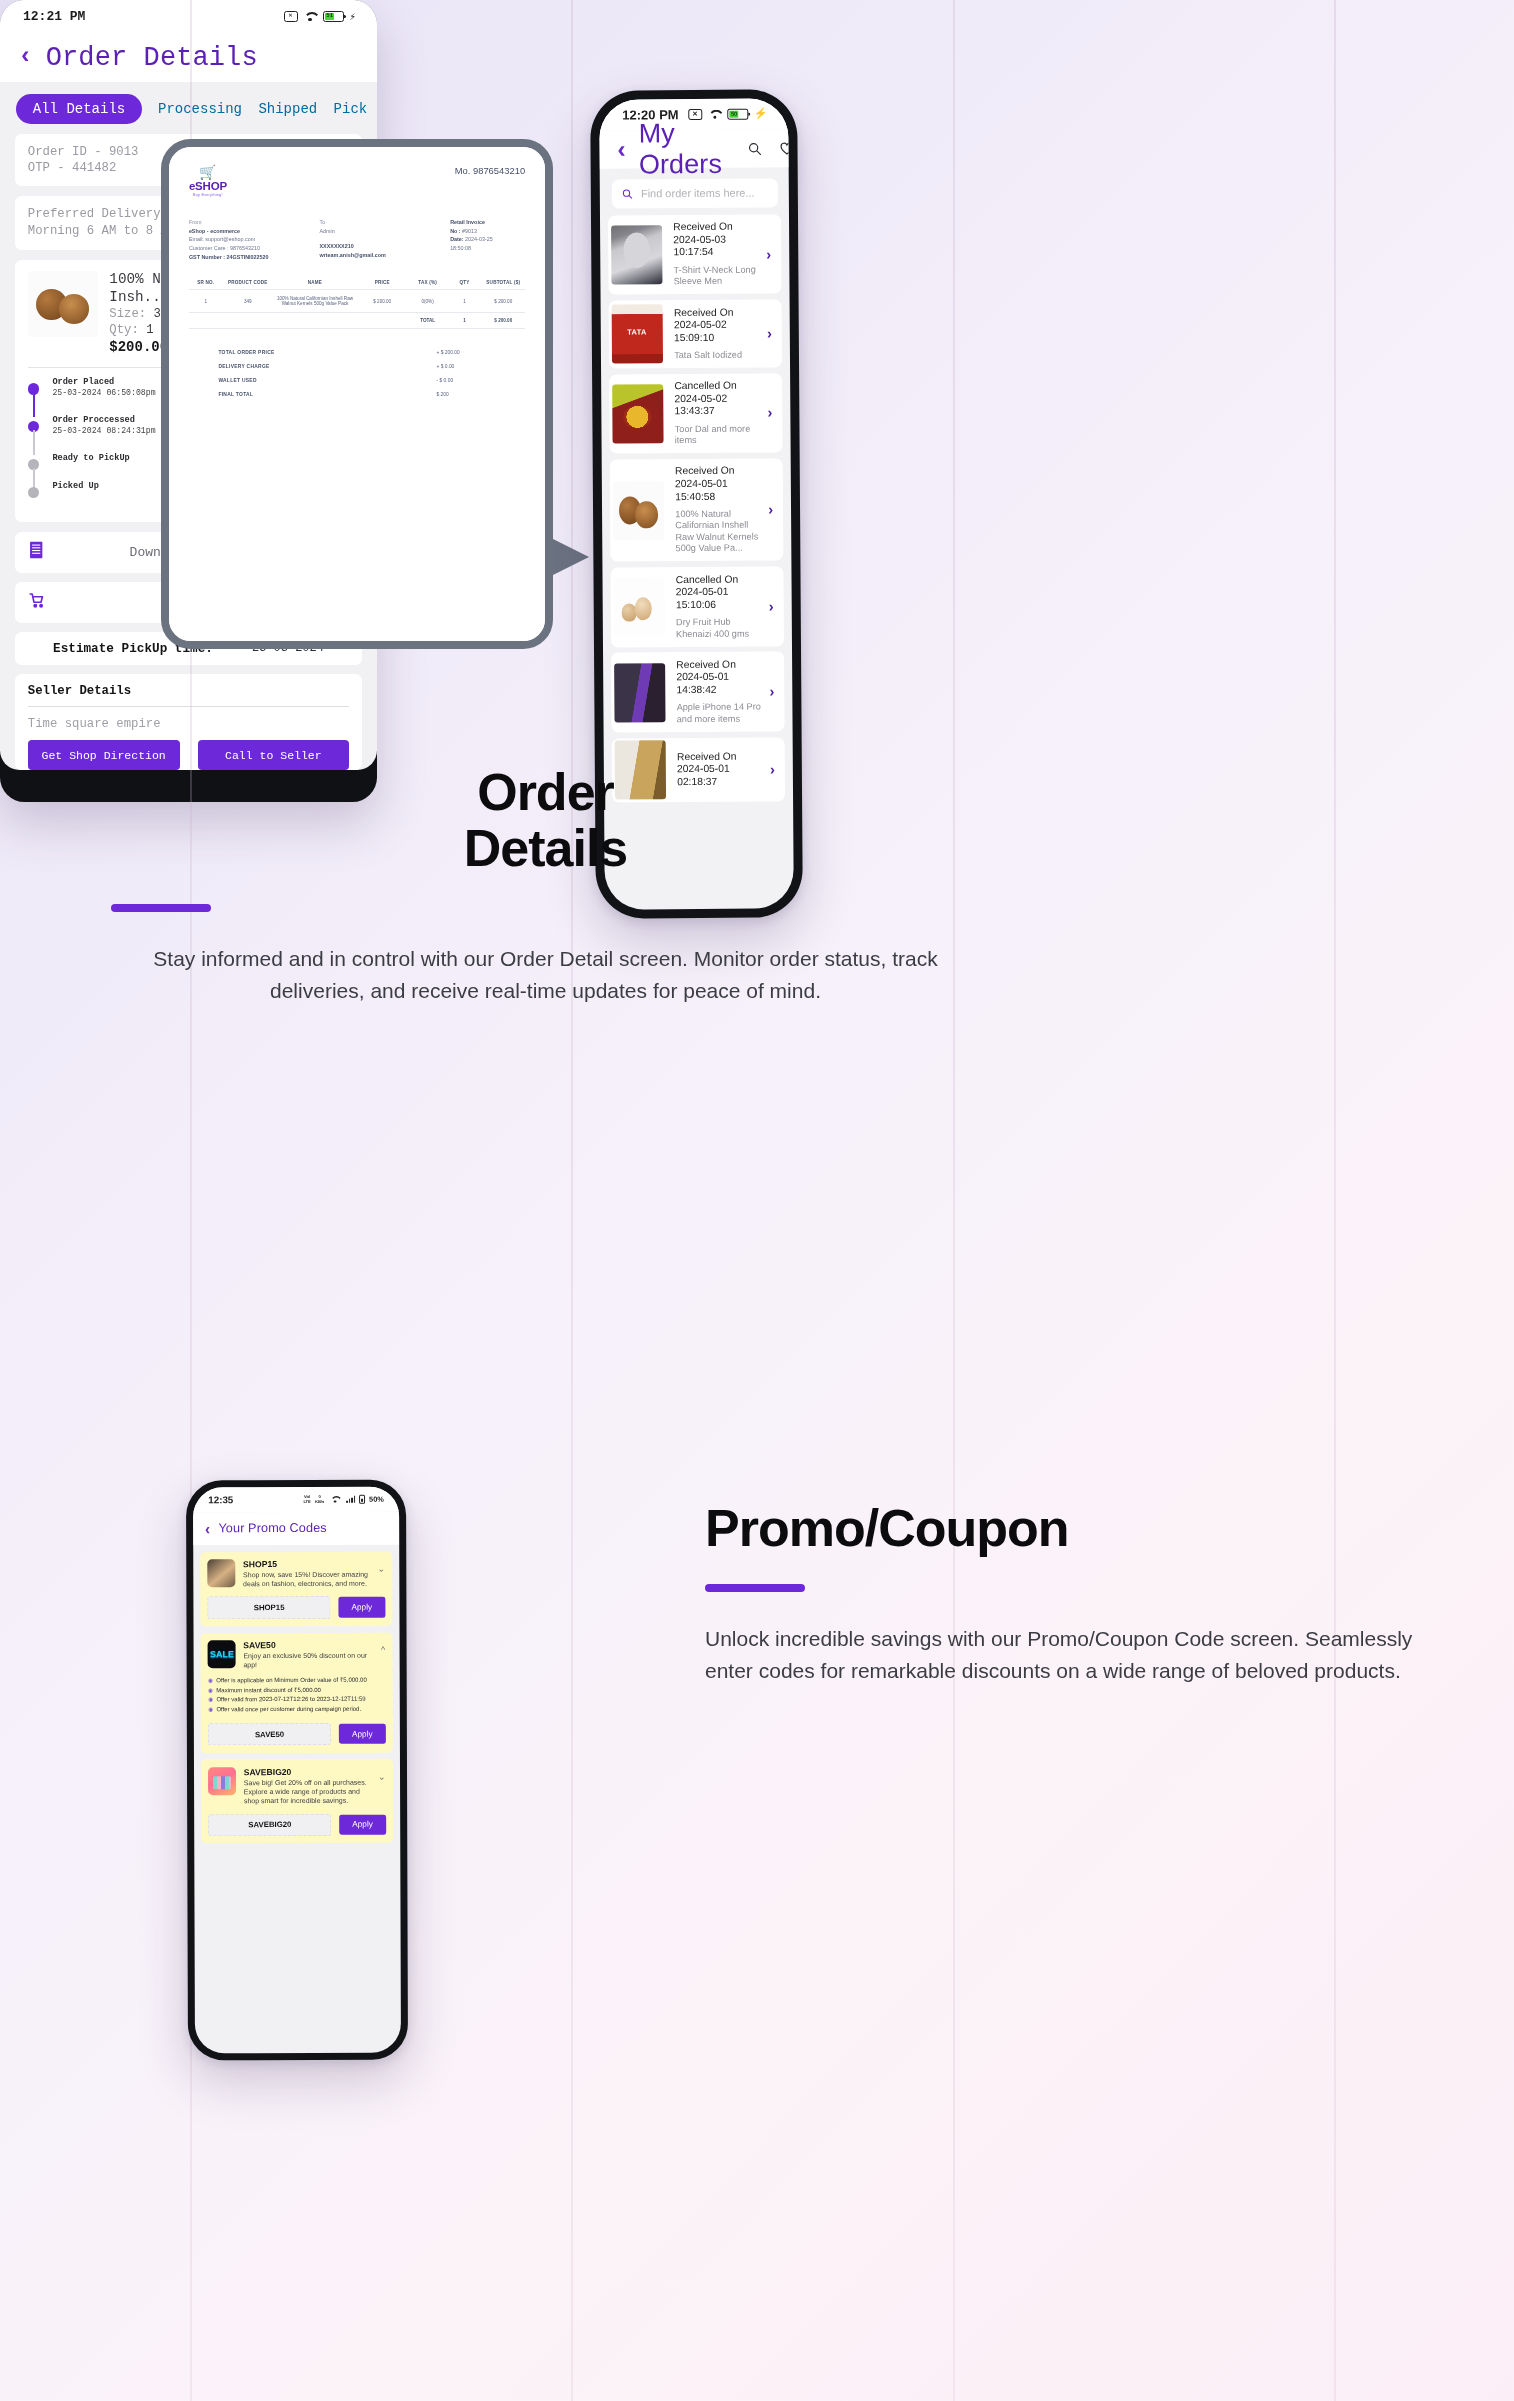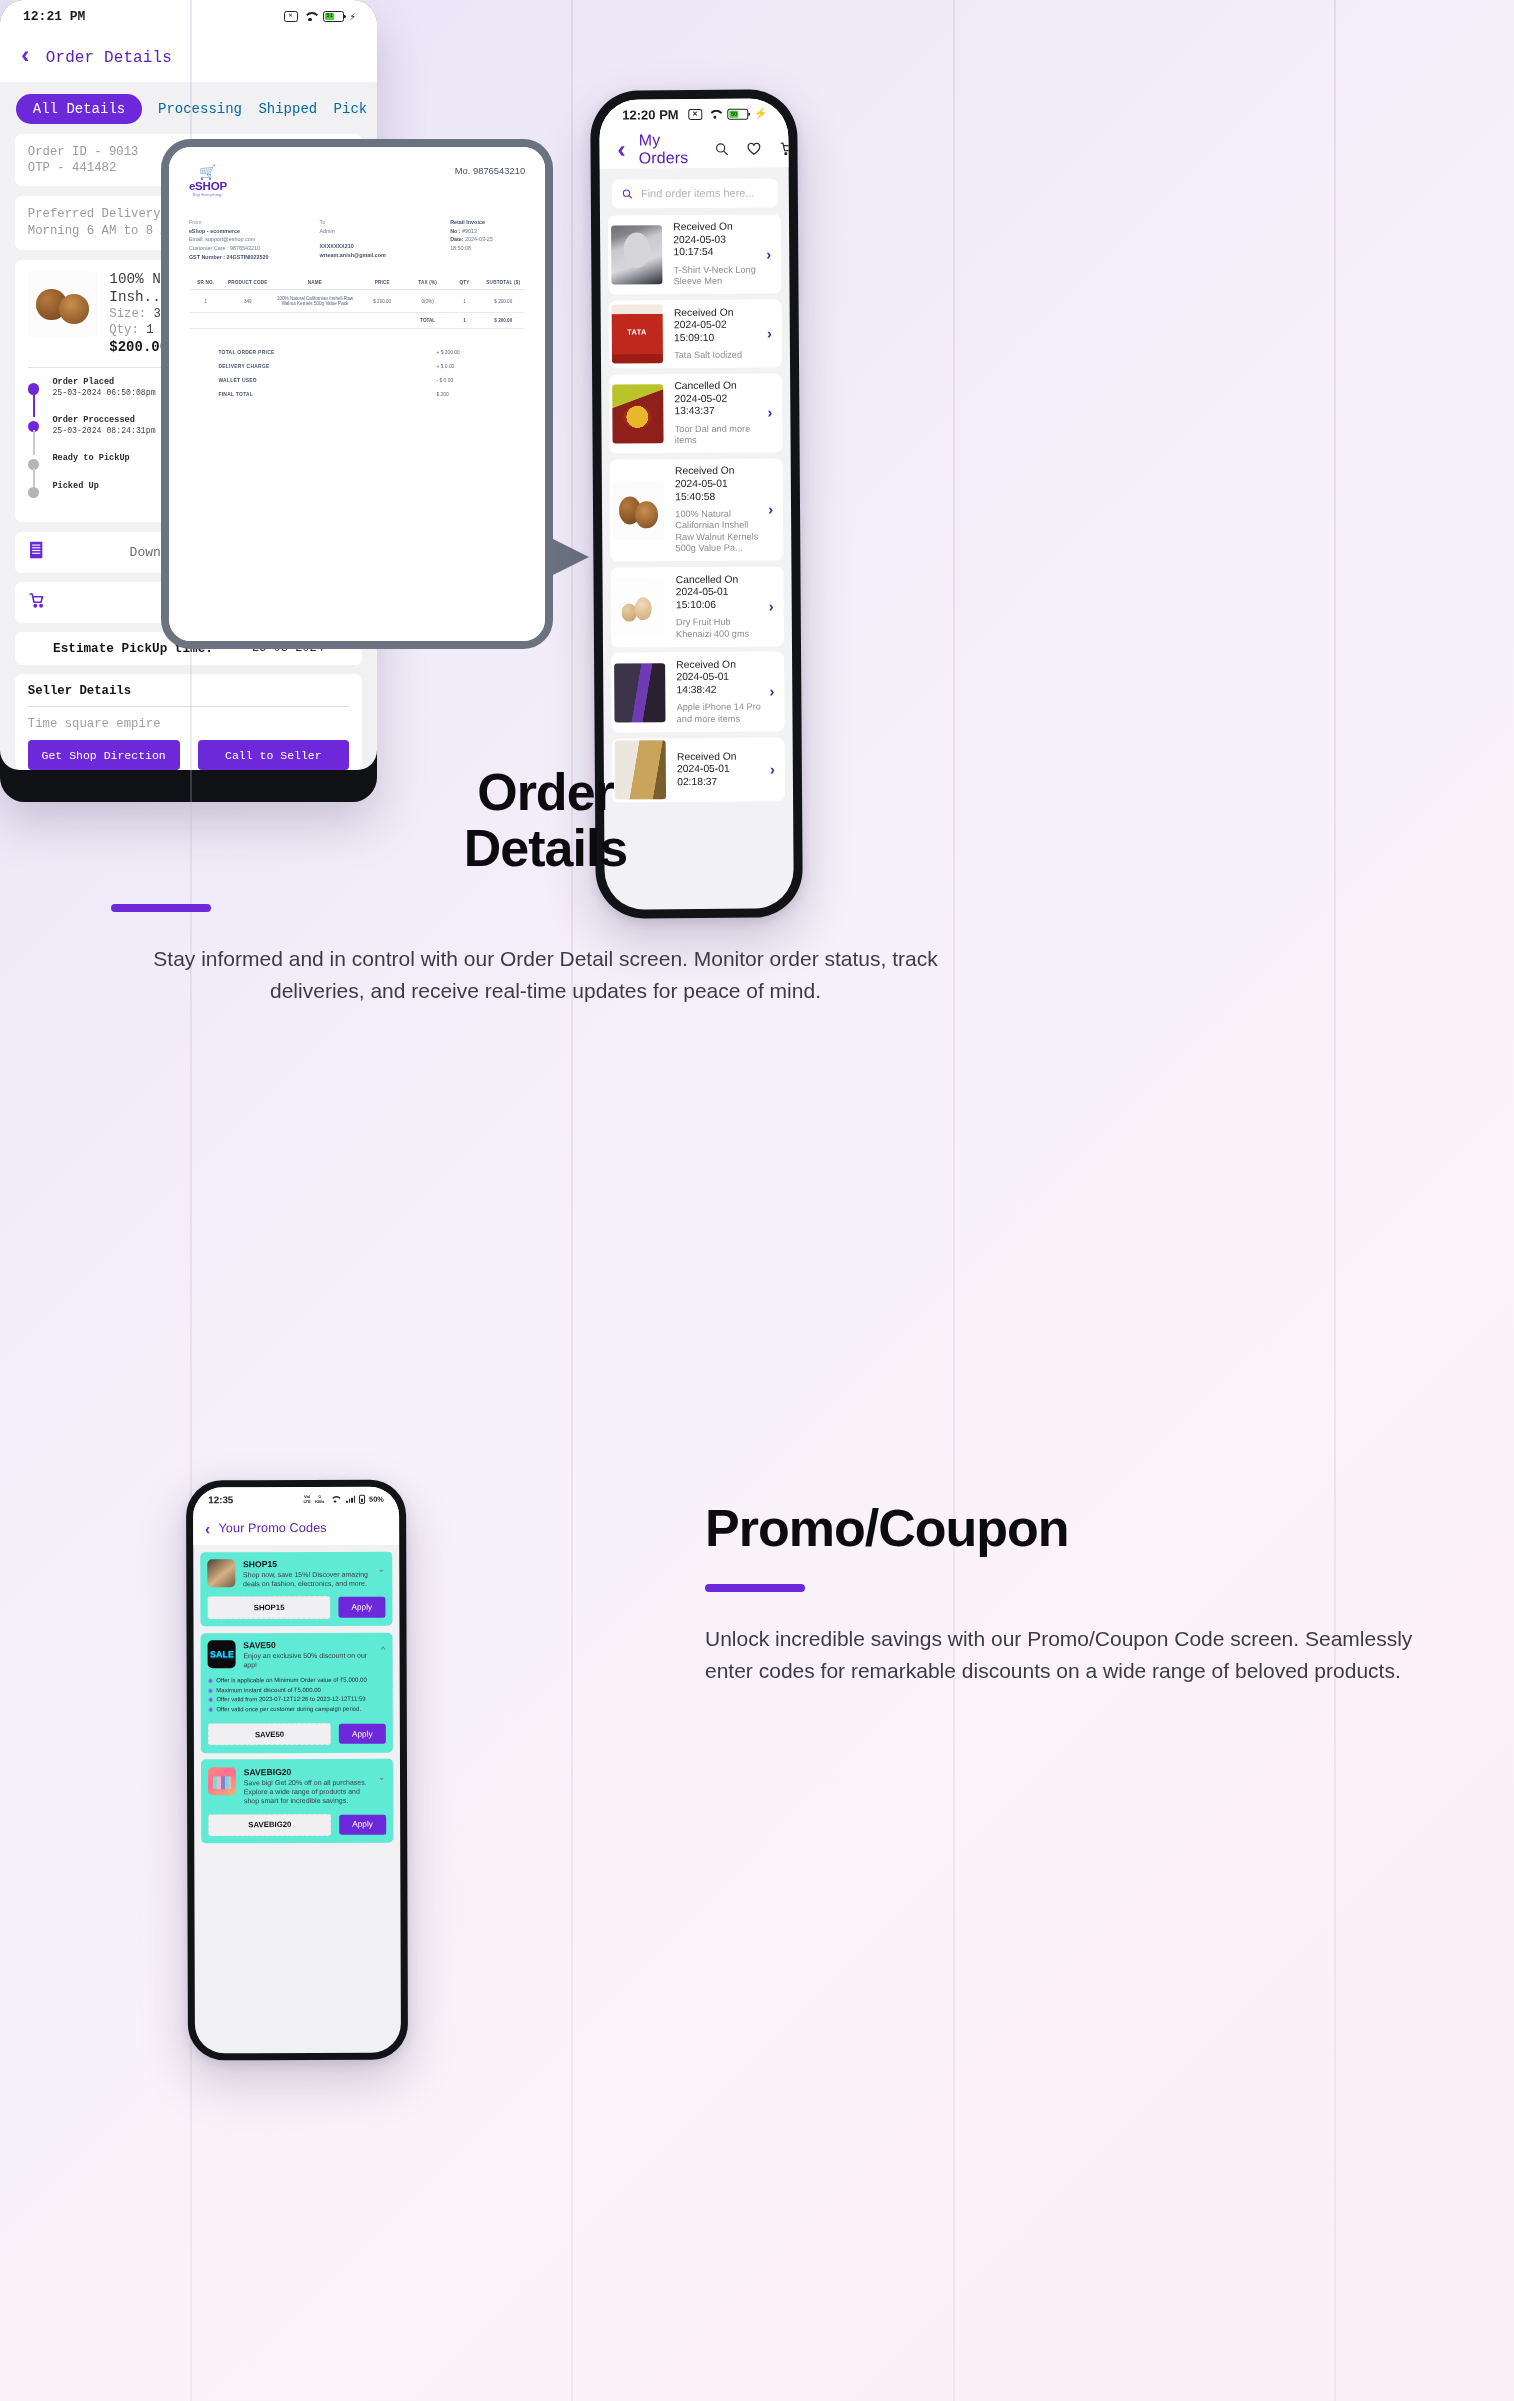--- a/index.html
+++ b/index.html
@@ -46,21 +46,21 @@
   .ico-batt { width:21px; height:10.7px; border:1.6px solid #222; border-radius:2.5px; position:relative;
      display:flex; align-items:center; padding:1.2px;}
   .ico-batt::after{content:""; position:absolute; right:-3.3px; top:2.9px; width:2px; height:3.3px;
      background:#222; border-radius:0 1.6px 1.6px 0;}
   .batt-fill { background:#4cd137; height:100%; width:55%; border-radius:0.8px;
      font-size:5.7px; color:#0a3d07; font-weight:700; text-align:center; line-height:6.1px;}
   .bolt { font-size:10.7px; color:#222; }
 
   .appbar { background:#fff; display:flex; align-items:center; padding:0 18px; gap:13px; }
   .backchev { color:#6a27c9; font-size:24.6px; font-weight:700; line-height:1; cursor:pointer; }
-  .apptitle { color:#5b21b6; font-size:16px; font-weight:500; letter-spacing:0.1px; }
+  .apptitle { color:#5b21b6; font-size:27px; font-weight:500; letter-spacing:0.1px; }
   .appbar-spacer { flex:1; }
   .appbar-icons { display:flex; align-items:center; gap:18px; }
   .svgico { display:block; }
 
   
   #orders-phone { left:593px; top:90px; width:207px; height:828px;
       transform: rotate(-0.4deg); }
   #orders-phone .screen { background:#f2f2f4; }
   .search-wrap { padding:10.7px 11.5px 6.6px; }
   .searchbar { background:#fff; border-radius:7.4px; height:29.5px; display:flex;
@@ -189,21 +189,21 @@
   .bars { display:flex; align-items:flex-end; gap:0.8px; height:7.4px; }
   .bars i { width:1.6px; background:#222; display:block; }
   .bars i:nth-child(1){height:2.5px;} .bars i:nth-child(2){height:4.1px;}
   .bars i:nth-child(3){height:5.7px;} .bars i:nth-child(4){height:7.4px;}
   .batt-mini { width:5.7px; height:9px; border:1.1px solid #222; border-radius:1.6px; position:relative;}
   .batt-mini::before{content:"";position:absolute;left:0.8px;right:0.8px;bottom:0.8px;height:45%;background:#222;}
   #promo-phone .appbar { height:33px; padding:0 11.5px; gap:8.2px; }
   #promo-phone .backchev { font-size:15.6px; }
   #promo-phone .apptitle { font-size:12.7px; }
   .promo-list { padding:6.6px 6.6px 0; display:flex; flex-direction:column; gap:6.6px; }
-  .promo-card { background:#5eead4; border-radius:4.9px; padding:7.4px 7.4px 7.4px 7.4px; }
+  .promo-card { background:#fef9c3; border-radius:4.9px; padding:7.4px 7.4px 7.4px 7.4px; }
   .promo-head { display:flex; gap:7.4px; align-items:flex-start; }
   .promo-img { width:28px; height:28px; flex:none; border-radius:4.9px; }
   .pi-shop { background:linear-gradient(140deg,#4a3f34,#d6b184 55%,#6d5b45); }
   .pi-sale { background:#0c0c10; position:relative; overflow:hidden; }
   .pi-sale::after { content:"SALE"; position:absolute; inset:0; display:flex;
       align-items:center; justify-content:center; color:#27d7f0; font-size:9px; font-weight:800;
       text-shadow:0 0.8px 1.6px #0af; }
   .pi-bags { background:linear-gradient(150deg,#ff8a80,#ff6f91 45%,#ffb36b); position:relative; }
   .pi-bags::after { content:""; position:absolute; left:18%; top:32%; width:64%; height:46%;
       background:repeating-linear-gradient(90deg,#7fd8d0 0 4.1px,#f7b2c8 4.1px 8.2px,#8e7ad8 8.2px 12.3px);

